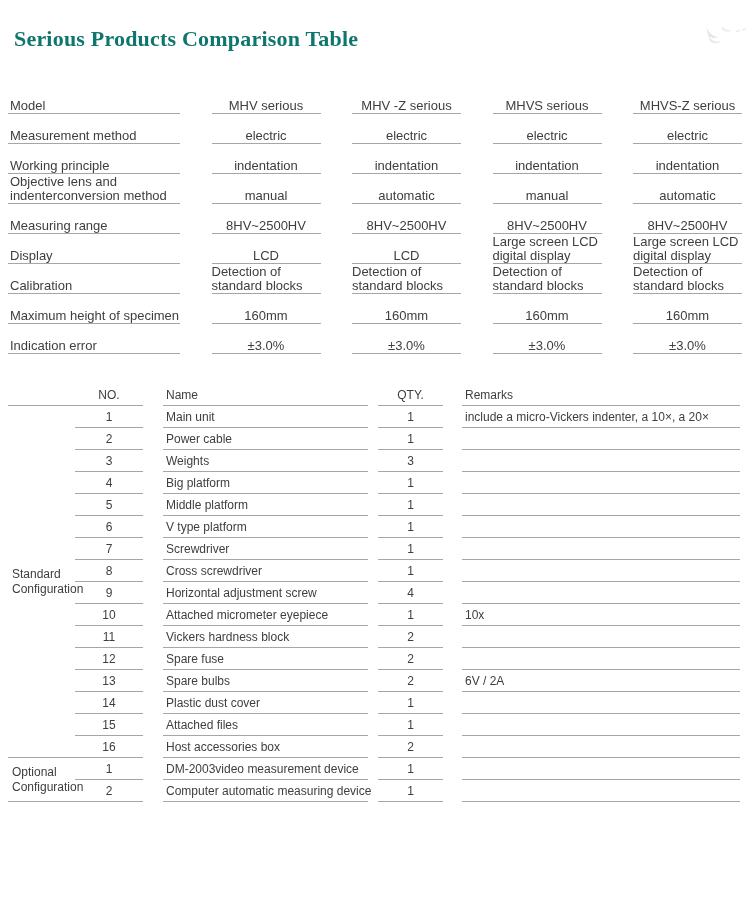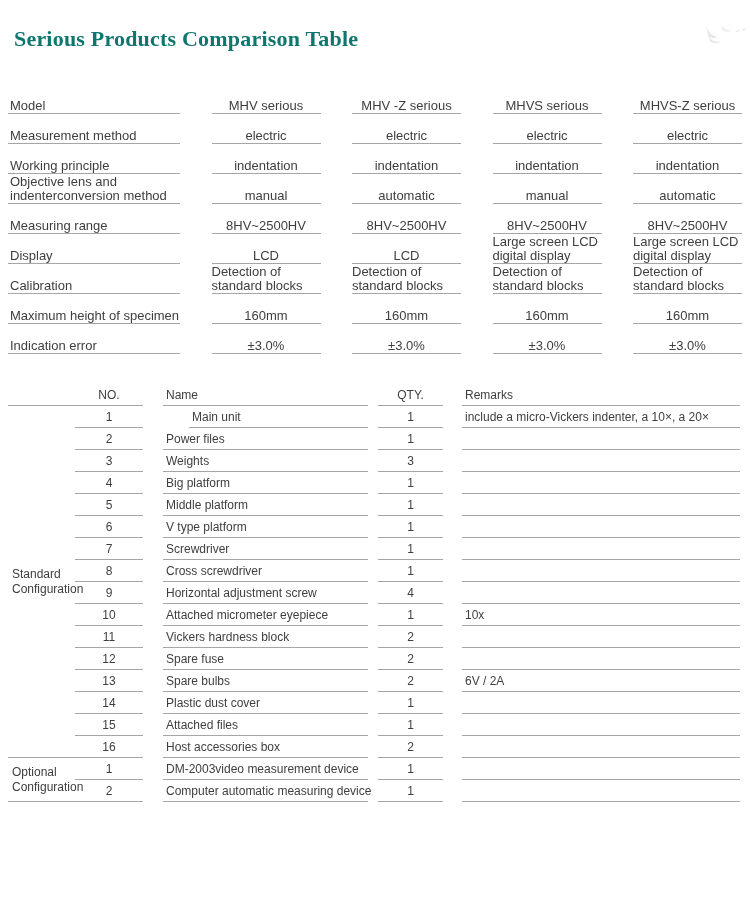--- a/index.html
+++ b/index.html
@@ -152,25 +152,25 @@
 
 
   <div class="cfg-table" id="cfg-table">
     <div class="cfg-group-head"></div>
     <div class="cfg-cell cfg-head cfg-no cfg-center" style="grid-row:1">NO.</div>
     <div class="cfg-cell cfg-head cfg-name cfg-left" style="grid-row:1">Name</div>
     <div class="cfg-cell cfg-head cfg-qty cfg-center" style="grid-row:1">QTY.</div>
     <div class="cfg-cell cfg-head cfg-rem cfg-left" style="grid-row:1">Remarks</div>
   <div class="cfg-group" style="grid-row: 2 / span 16;">Standard Configuration</div>
       <div class="cfg-cell cfg-no cfg-center" style="grid-row: 2;">1</div>
-      <div class="cfg-cell cfg-name cfg-left" style="grid-row: 2; margin-left: 26px;">Main unit</div>
+      <div class="cfg-cell cfg-name cfg-left" style="grid-row: 2;">Main unit</div>
       <div class="cfg-cell cfg-qty cfg-center" style="grid-row: 2;">1</div>
       <div class="cfg-cell cfg-rem cfg-left" style="grid-row: 2;">include a micro-Vickers indenter, a 10×, a 20×</div>
       <div class="cfg-cell cfg-no cfg-center" style="grid-row: 3;">2</div>
-      <div class="cfg-cell cfg-name cfg-left" style="grid-row: 3;">Power files</div>
+      <div class="cfg-cell cfg-name cfg-left" style="grid-row: 3;">Power cable</div>
       <div class="cfg-cell cfg-qty cfg-center" style="grid-row: 3;">1</div>
       <div class="cfg-cell cfg-rem cfg-left" style="grid-row: 3;"></div>
       <div class="cfg-cell cfg-no cfg-center" style="grid-row: 4;">3</div>
       <div class="cfg-cell cfg-name cfg-left" style="grid-row: 4;">Weights</div>
       <div class="cfg-cell cfg-qty cfg-center" style="grid-row: 4;">3</div>
       <div class="cfg-cell cfg-rem cfg-left" style="grid-row: 4;"></div>
       <div class="cfg-cell cfg-no cfg-center" style="grid-row: 5;">4</div>
       <div class="cfg-cell cfg-name cfg-left" style="grid-row: 5;">Big platform</div>
       <div class="cfg-cell cfg-qty cfg-center" style="grid-row: 5;">1</div>
       <div class="cfg-cell cfg-rem cfg-left" style="grid-row: 5;"></div>

